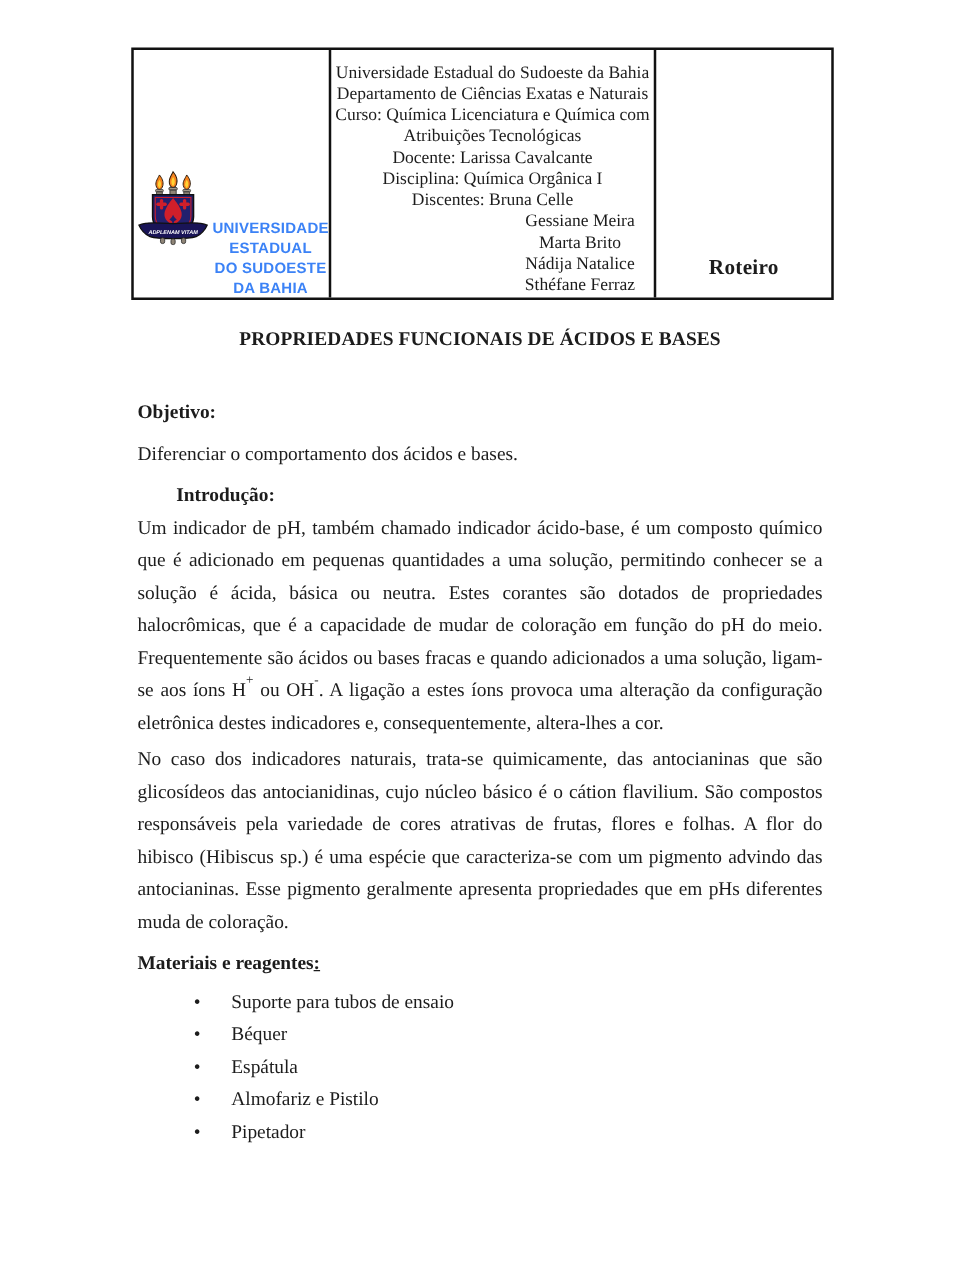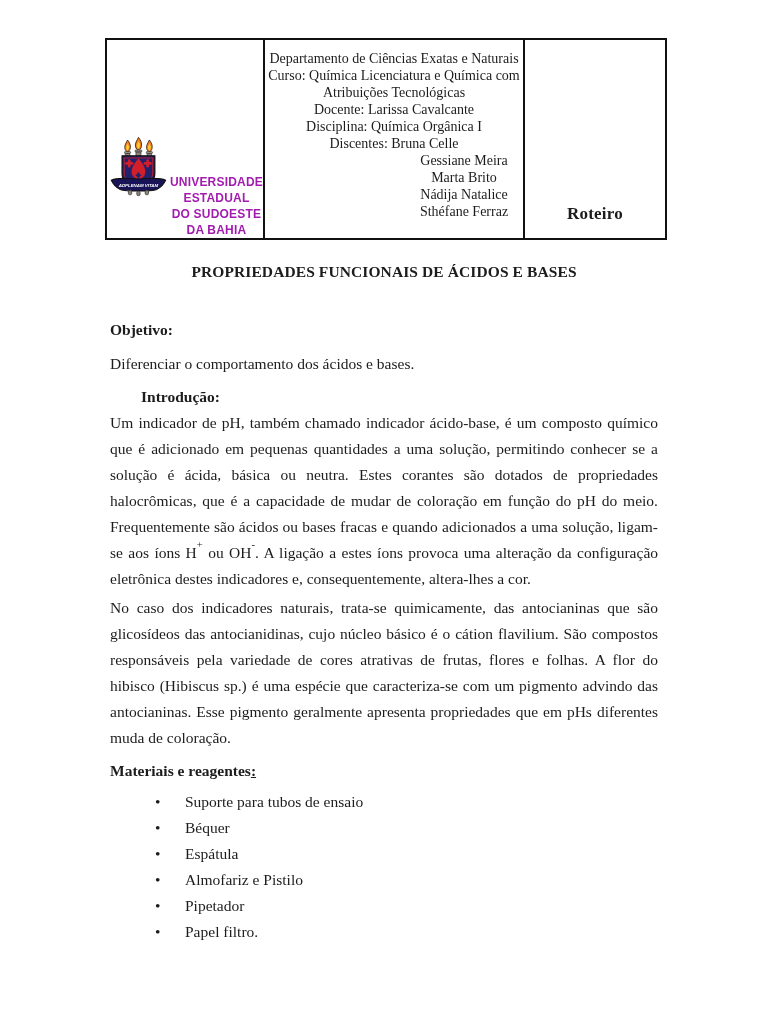--- a/index.html
+++ b/index.html
@@ -12,21 +12,21 @@
     border:2px solid #111; display:flex;
   }
   .cell { height:100%; }
   .cell-logo {
     width:158px; border-right:2px solid #111;
     display:flex; align-items:flex-end;
   }
   .crest-svg { margin-top:5px; }
   .logo-caption {
     font-family:"Liberation Sans", sans-serif; font-weight:bold;
-    font-size:12px; line-height:16px; color:#a21caf; text-align:center;
+    font-size:12px; line-height:16px; color:#3b82f6; text-align:center;
     letter-spacing:0.2px; margin-top:-2px;
   }
   .cell-info {
     flex:1; border-right:2px solid #111;
     font-size:14px; line-height:17px; padding-top:10px; text-align:center;
   }
   .info-line { white-space:nowrap; }
   .info-names { text-align:center; padding-left:140px; }
   .cell-roteiro {
     width:140px; display:flex; align-items:flex-end; justify-content:center;
@@ -99,20 +99,21 @@
         <rect x="91" y="128" width="8" height="11" rx="3.5" fill="#8f8577" stroke="#222" stroke-width="1.5"></rect>
       </svg>
       <div class="logo-caption">
         <div>UNIVERSIDADE ESTADUAL</div>
         <div>DO SUDOESTE DA BAHIA</div>
       </div>
     </div>
 
     <div class="cell cell-info">
       <div class="info-center">
+          <div class="info-line">Universidade Estadual do Sudoeste da Bahia</div>
           <div class="info-line">Departamento de Ciências Exatas e Naturais</div>
           <div class="info-line">Curso: Química Licenciatura e Química com</div>
           <div class="info-line">Atribuições Tecnológicas</div>
           <div class="info-line">Docente: Larissa Cavalcante</div>
           <div class="info-line">Disciplina: Química Orgânica I</div>
           <div class="info-line">Discentes: Bruna Celle</div>
         </div>
       <div class="info-names">
           <div class="info-line">Gessiane Meira</div>
           <div class="info-line">Marta Brito</div>
@@ -141,16 +142,15 @@
     <p class="para">No caso dos indicadores naturais, trata-se quimicamente, das antocianinas que são glicosídeos das antocianidinas, cujo núcleo básico é o cátion flavilium. São compostos responsáveis pela variedade de cores atrativas de frutas, flores e folhas. A flor do hibisco (Hibiscus sp.) é uma espécie que caracteriza-se com um pigmento advindo das antocianinas. Esse pigmento geralmente apresenta propriedades que em pHs diferentes muda de coloração.</p>
 
     <div class="heading h-materiais"><span>Materiais e reagentes</span><span class="u-colon">:</span></div>
 
     <ul class="materials">
         <li class="mat-item">Suporte para tubos de ensaio</li>
         <li class="mat-item">Béquer</li>
         <li class="mat-item">Espátula</li>
         <li class="mat-item">Almofariz e Pistilo</li>
         <li class="mat-item">Pipetador</li>
-        <li class="mat-item">Papel filtro.</li>
       </ul>
   </div>
 </div>
 
 </body></html>

